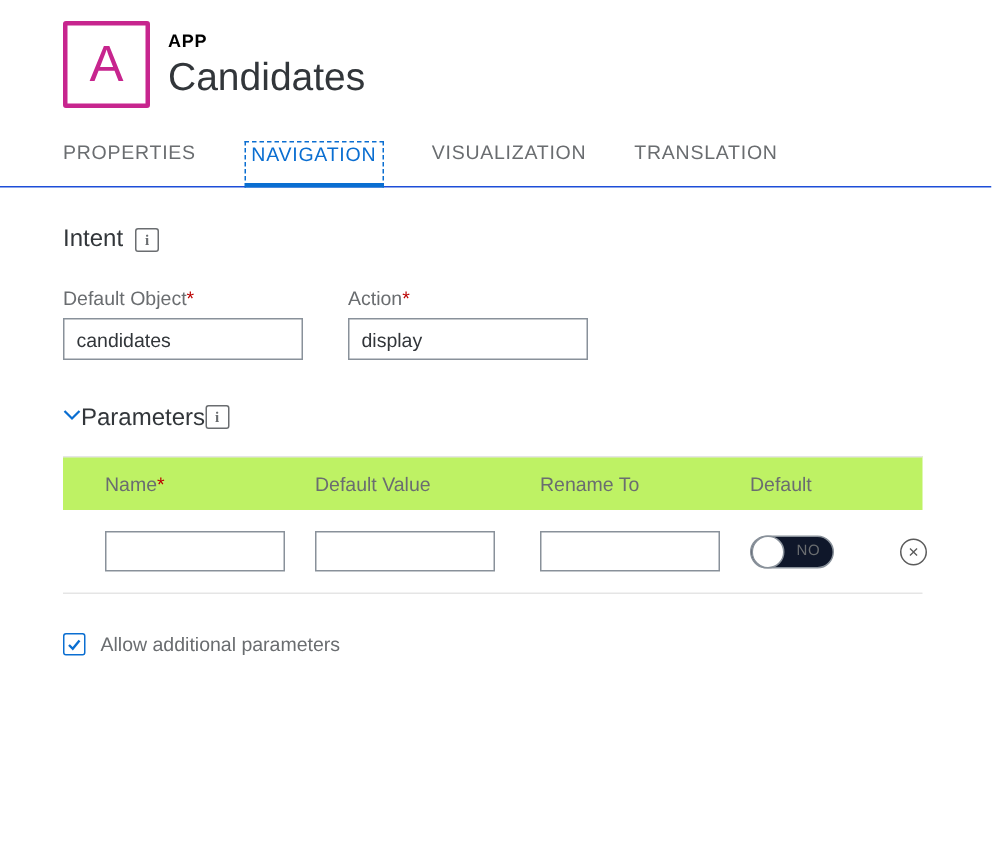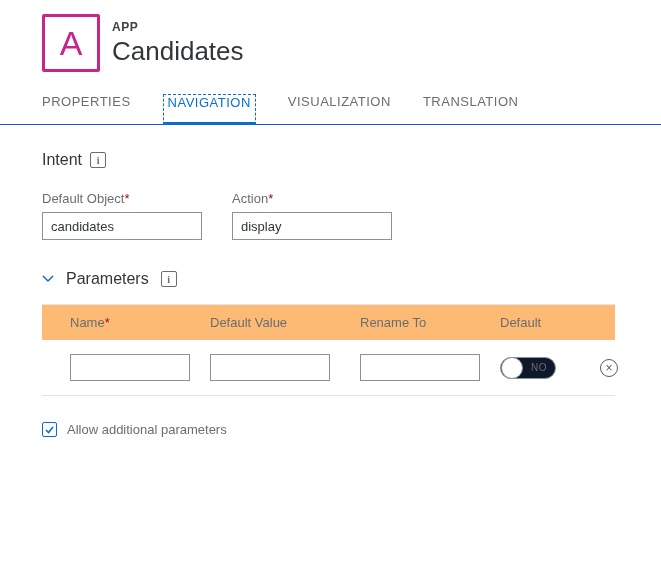--- a/index.html
+++ b/index.html
@@ -26,21 +26,21 @@
     display: flex;
     align-items: center;
     justify-content: center;
     color: #c7258e;
     font-size: 34px;
     font-weight: 400;
     border-radius: 2px;
   }
   .header-text { display: flex; flex-direction: column; }
   .header-overline {
-    color: #404040;
+    color: #000000;
     font-size: 12px;
     font-weight: 700;
     letter-spacing: 0.5px;
     margin-bottom: 2px;
   }
   .header-title {
     font-size: 26px;
     font-weight: 400;
     color: #32363a;
   }
@@ -108,41 +108,40 @@
     height: 28px;
     border: 1px solid #89919a;
     padding: 0 8px;
     font-size: 13px;
     color: #32363a;
     background: #fff;
   }
 
   .params-header {
     display: flex;
-    align-items: center;
-    gap: 12px;
+    align-items: flex-start;
     margin-top: 30px;
     margin-bottom: 16px;
   }
   .chevron {
     color: #0a6ed1;
     font-size: 12px;
     cursor: pointer;
   }
   .params-title { font-size: 16px; color: #32363a; }
 
   .params-table {
     margin-left: 0;
     width: 573px;
   }
   .pt-head {
     display: grid;
     grid-template-columns: 140px 150px 140px 100px 40px;
     align-items: center;
-    background: #fdba74;
+    background: #bef264;
     padding: 10px 0 10px 28px;
     font-size: 13px;
     color: #6a6d70;
     border-top: 1px solid #e5e5e5;
   }
   .pt-row {
     display: grid;
     grid-template-columns: 140px 150px 140px 100px 40px;
     align-items: center;
     padding: 14px 0 14px 28px;

